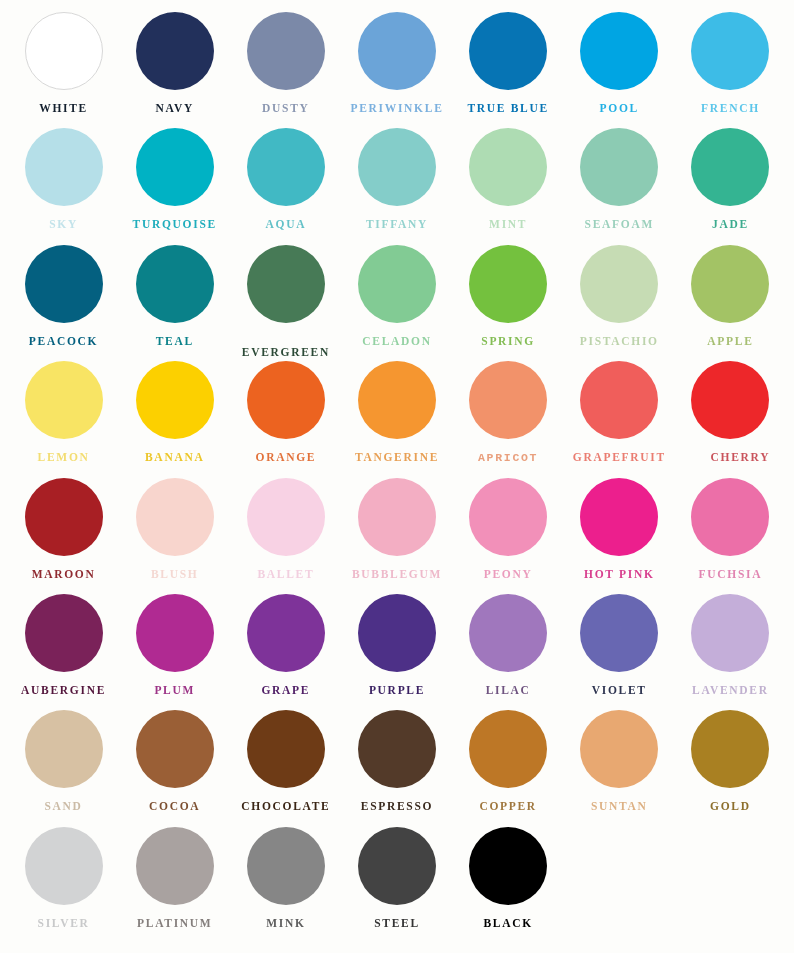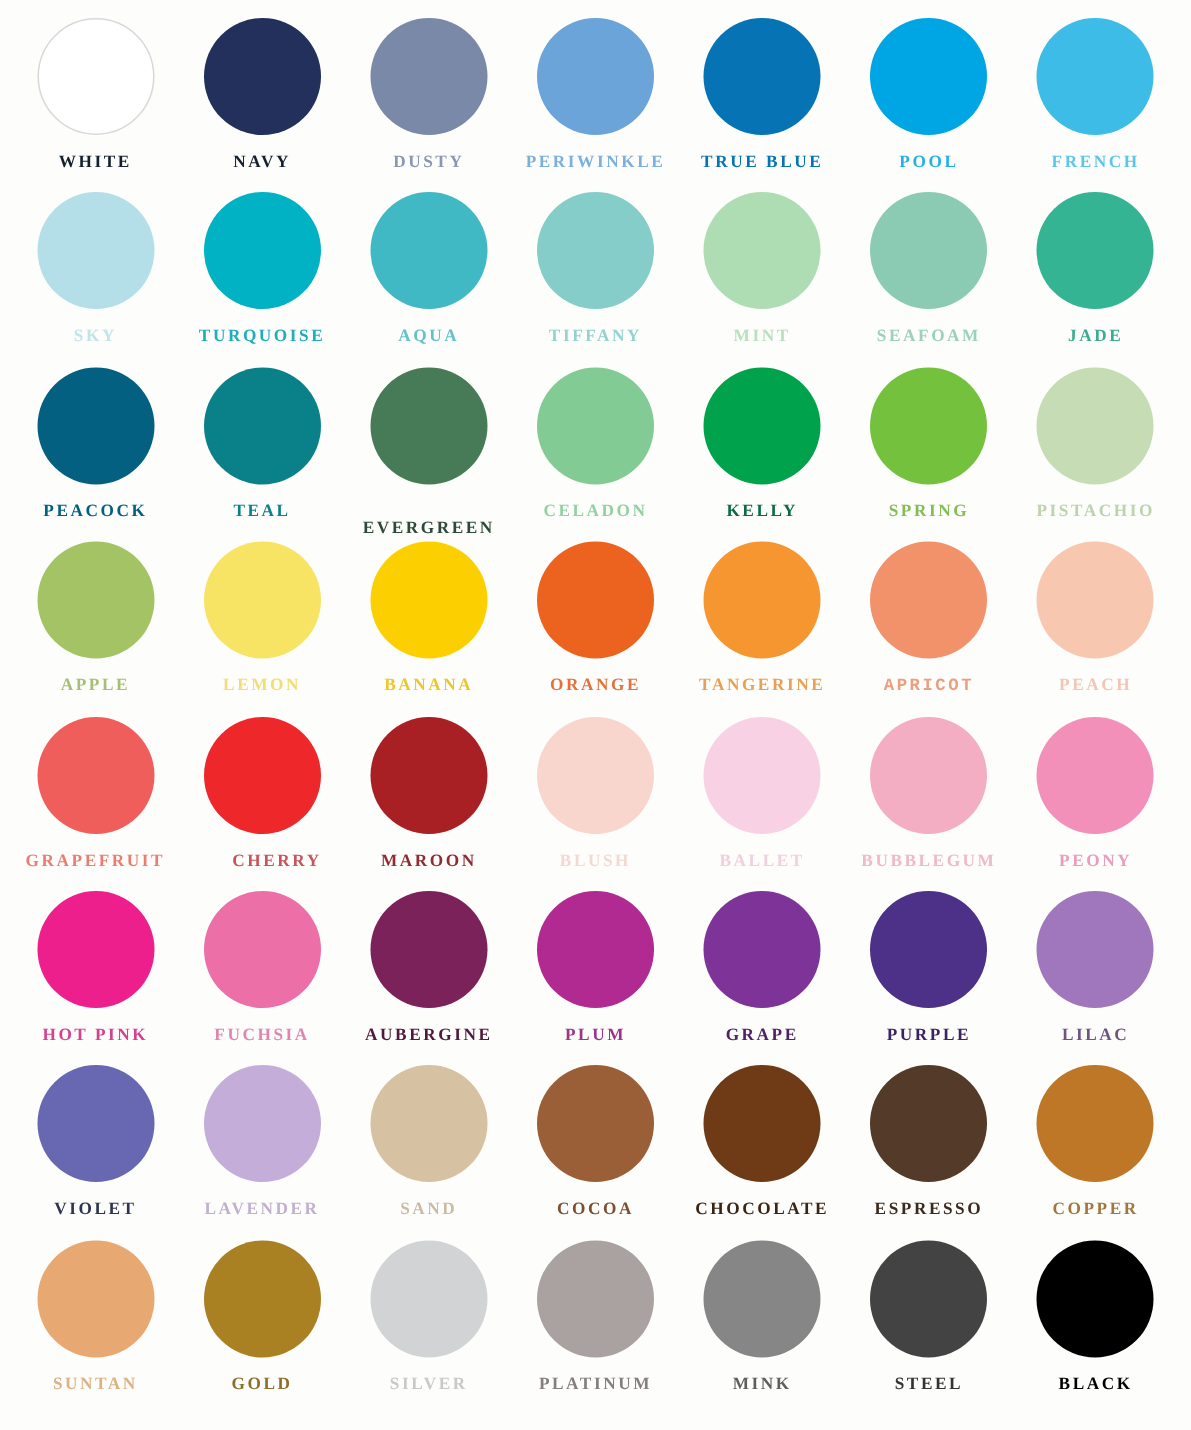--- a/index.html
+++ b/index.html
@@ -122,24 +122,20 @@
     </div>
     <div class="swatch-cell">
       <div class="swatch-circle" style="background-color: rgb(71, 122, 86);"></div>
       <div class="swatch-label" style="color: rgb(44, 74, 55); margin-top: 24px;">EVERGREEN</div>
     </div>
     <div class="swatch-cell">
       <div class="swatch-circle" style="background-color: rgb(130, 203, 148);"></div>
       <div class="swatch-label" style="color: rgb(147, 209, 162);">CELADON</div>
     </div>
     <div class="swatch-cell">
-      <div class="swatch-circle" style="background-color: rgb(0, 162, 75);"></div>
-      <div class="swatch-label" style="color: rgb(10, 107, 68);">KELLY</div>
-    </div>
-    <div class="swatch-cell">
       <div class="swatch-circle" style="background-color: rgb(116, 193, 62);"></div>
       <div class="swatch-label" style="color: rgb(132, 189, 85);">SPRING</div>
     </div>
     <div class="swatch-cell">
       <div class="swatch-circle" style="background-color: rgb(198, 220, 180);"></div>
       <div class="swatch-label" style="color: rgb(188, 211, 171);">PISTACHIO</div>
     </div>
     <div class="swatch-cell">
       <div class="swatch-circle" style="background-color: rgb(163, 195, 101);"></div>
       <div class="swatch-label" style="color: rgb(166, 191, 114);">APPLE</div>
@@ -156,24 +152,20 @@
       <div class="swatch-circle" style="background-color: rgb(236, 99, 32);"></div>
       <div class="swatch-label" style="color: rgb(226, 114, 59);">ORANGE</div>
     </div>
     <div class="swatch-cell">
       <div class="swatch-circle" style="background-color: rgb(245, 150, 48);"></div>
       <div class="swatch-label" style="color: rgb(232, 160, 85);">TANGERINE</div>
     </div>
     <div class="swatch-cell">
       <div class="swatch-circle" style="background-color: rgb(242, 146, 106);"></div>
       <div class="swatch-label" style="color: rgb(233, 160, 126); font-family: Liberation Mono, monospace;">APRICOT</div>
-    </div>
-    <div class="swatch-cell">
-      <div class="swatch-circle" style="background-color: rgb(248, 199, 176);"></div>
-      <div class="swatch-label" style="color: rgb(243, 198, 180);">PEACH</div>
     </div>
     <div class="swatch-cell">
       <div class="swatch-circle" style="background-color: rgb(240, 94, 91);"></div>
       <div class="swatch-label" style="color: rgb(234, 125, 113);">GRAPEFRUIT</div>
     </div>
     <div class="swatch-cell">
       <div class="swatch-circle" style="background-color: rgb(237, 39, 42);"></div>
       <div class="swatch-label" style="color: rgb(201, 84, 92); margin-left: 20px;">CHERRY</div>
     </div>
     <div class="swatch-cell">

